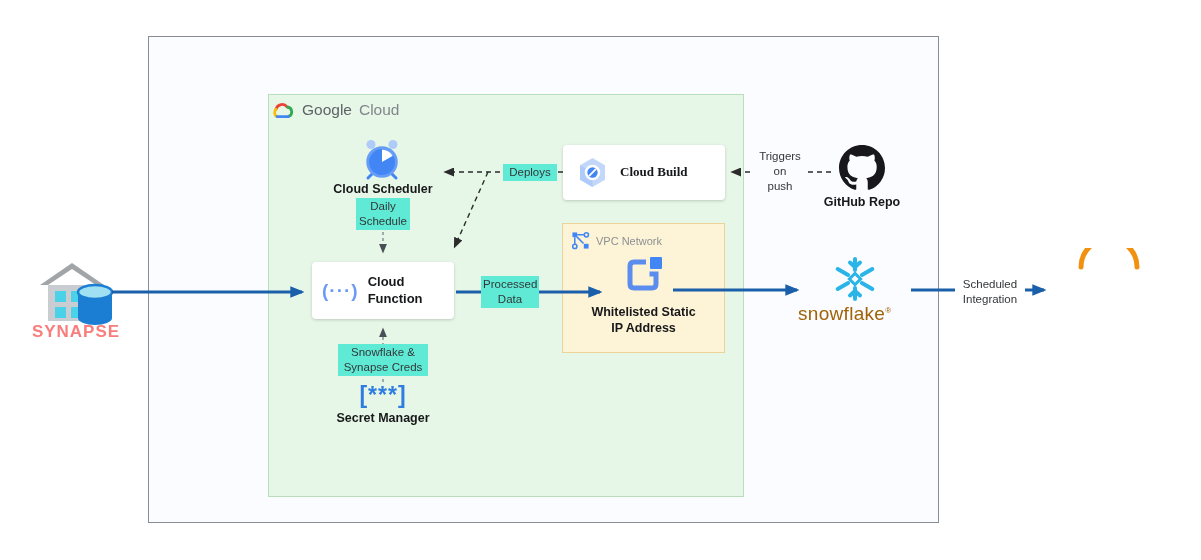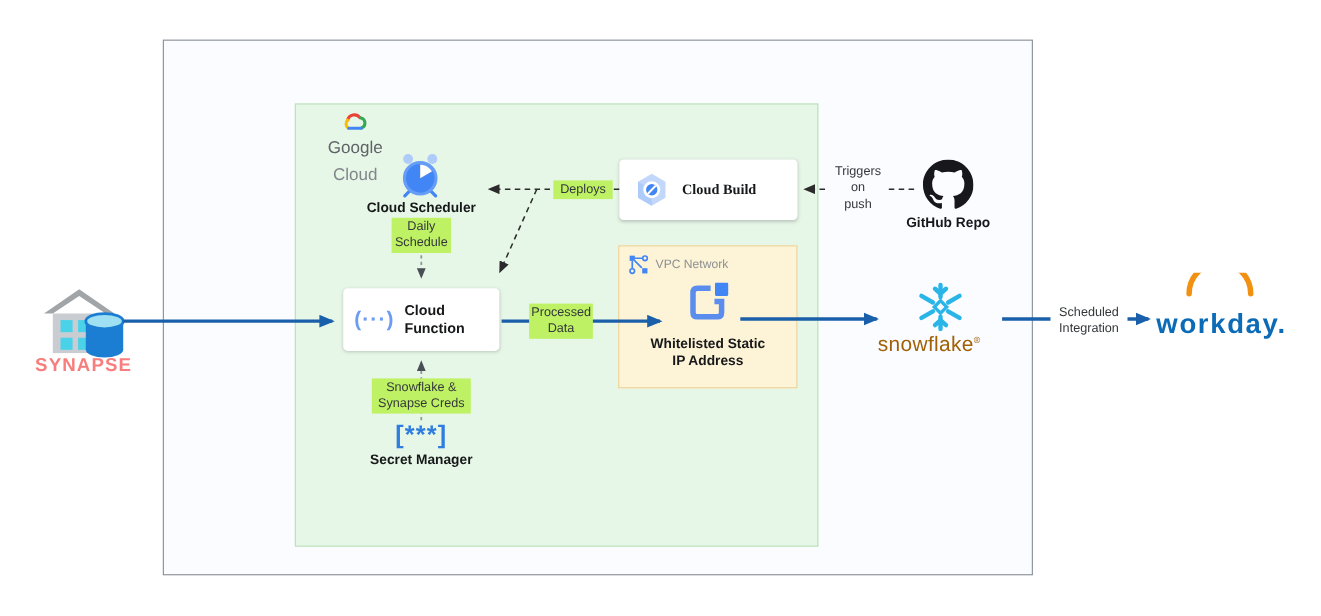--- a/index.html
+++ b/index.html
@@ -12,39 +12,39 @@
   .mw-title { left:148px; top:49px; width:791px; text-align:center; font-size:15px; font-weight:bold; color:#1565c0; }
   .gcp-box  { left:268px; top:94px; width:476px; height:403px; background:#e7f7e7; border:1px solid #b9dfba; }
   .vpc-box  { left:562px; top:223px; width:163px; height:130px; background:#fdf3d6; border:1px solid #ecd398; }
 
   
   .card { background:#fff; border-radius:4px; box-shadow:0 1px 3px rgba(60,64,67,.25); display:flex; align-items:center; }
   .cb-card { left:563px; top:145px; width:162px; height:55px; padding-left:13px; gap:11px;font-family:Liberation Serif, serif; }
   .cf-card { left:312px; top:262px; width:142px; height:57px; padding-left:10px; gap:9px; }
 
   
-  .gcp-logo { left:298px; top:100px; display:flex; align-items:center; gap:7px;flex-direction:column; }
+  .gcp-logo { left:270px; top:100px; display:flex; align-items:center; gap:7px; }
   .gcp-logo .w1 { font-size:15.5px; color:#5f6368; font-weight:500; }
   .gcp-logo .w2 { font-size:15.5px; color:#80868b; }
 
   
   .nlabel { font-size:12.5px; font-weight:bold; color:#17181a; text-align:center; white-space:pre-line; line-height:1.25; }
   .sched-label { left:316px; top:182px; width:134px; }
   .sm-label    { left:330px; top:411px; width:106px; }
   .ip-label    { left:567px; top:305px; width:153px; }
   .gh-label    { left:806px; top:195px; width:112px; }
   .cf-text, .cb-text { font-size:13px; font-weight:bold; color:#17181a; white-space:pre-line; line-height:1.3; }
 
   .vpc-head { left:571px; top:231px; display:flex; align-items:center; gap:6px; }
   .vpc-head span { font-size:11px; color:#8d9093; }
 
   
   .elabel { font-size:11.5px; color:#34373a; text-align:center; white-space:pre-line; line-height:1.3; padding:1px 2px; }
   .bg-outer { background:#fbfcff; }
-  .bg-green { background:#bef264; }
+  .bg-green { background:#5eead4; }
   .bg-white { background:#ffffff; }
   .lbl-raw   { left:160px; top:276px; width:86px; }
   .lbl-proc  { left:481px; top:276px; width:58px; }
   .lbl-daily { left:356px; top:198px; width:54px; }
   .lbl-creds { left:338px; top:344px; width:90px; }
   .lbl-dep   { left:503px; top:164px; width:54px; }
   .lbl-trig  { left:753px; top:148px; width:54px; }
   .lbl-sched { left:955px; top:276px; width:70px; }
 
   
@@ -151,21 +151,20 @@
       <path d="M30.9,20 L41.3,14 M30.9,28 L41.3,34 M17.1,20 L6.7,14 M17.1,28 L6.7,34"></path>
       <path d="M19,7.5 L24,12 L29,7.5 M19,40.5 L24,36 L29,40.5"></path>
     </g>
     <rect x="20" y="20" width="8" height="8" transform="rotate(45 24 24)" fill="none" stroke="#29b5e8" stroke-width="3"></rect>
   </svg>
   <div class="abs sf-text"><span>snowflake</span><sup>®</sup></div>
 
   <svg class="abs" style="left:1076px; top:248px;" width="66" height="22" viewBox="0 0 66 22">
     <path d="M5,19 A28,28 0 0 1 61,19" fill="none" stroke="#f29111" stroke-width="5" stroke-linecap="round"></path>
   </svg>
-  <div class="abs wd-text">workday.</div>
 
   <svg class="abs overlay" width="1201" height="560" viewBox="0 0 1201 560">
     <defs>
       <marker id="mBlue" viewBox="0 0 12 10" refX="10" refY="5" markerWidth="14" markerHeight="12" orient="auto" markerUnits="userSpaceOnUse">
         <path d="M0,0 L12,5 L0,10 Z" fill="#1a5fa9"></path>
       </marker>
       <marker id="mDark" viewBox="0 0 12 10" refX="9" refY="5" markerWidth="11" markerHeight="9" orient="auto" markerUnits="userSpaceOnUse">
         <path d="M0,0 L12,5 L0,10 Z" fill="#2b2b2b"></path>
       </marker>
       <marker id="mGray" viewBox="0 0 12 10" refX="9" refY="5" markerWidth="10" markerHeight="8" orient="auto" markerUnits="userSpaceOnUse">

